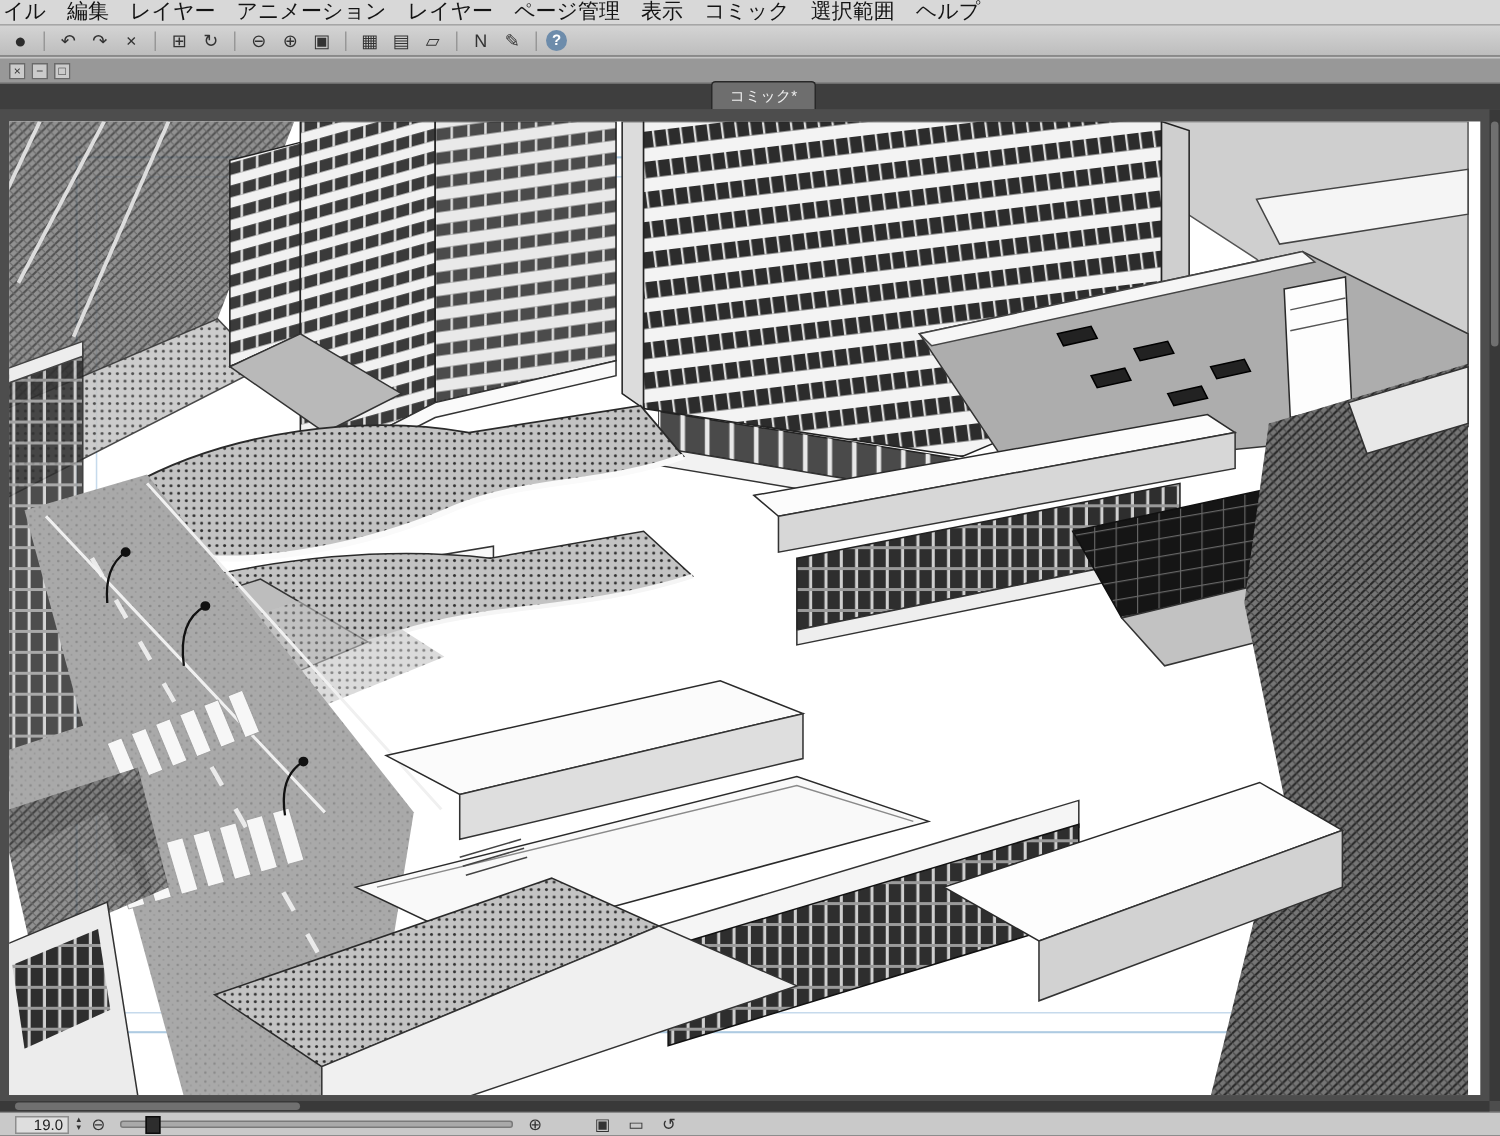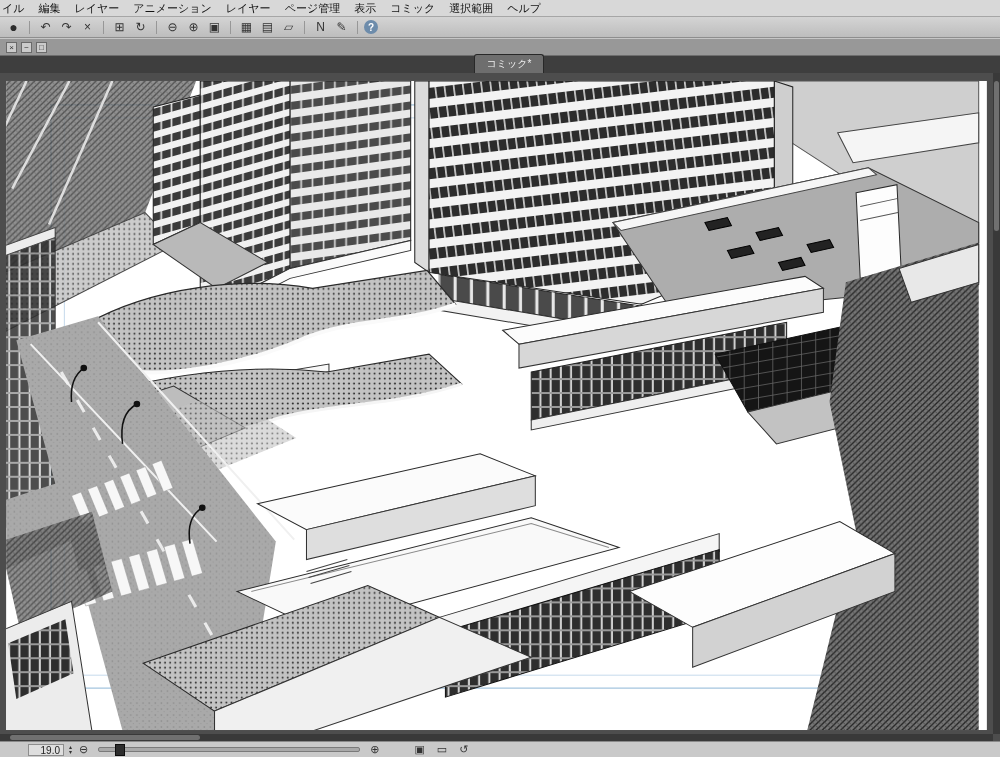--- a/index.html
+++ b/index.html
@@ -1,21 +1,21 @@
 <!DOCTYPE html>
 <html><head>
 <meta charset="utf-8">
 <style>
   * { box-sizing: border-box; margin: 0; padding: 0; }
   html,body { width:1000px; height:757px; overflow:hidden;
     font-family:"Liberation Sans", sans-serif; background:#4d4d4d; }
 
   
   .menubar { height:17px; background:#d8d8d8; border-bottom:1px solid #a6a6a6;
-    display:flex; align-items:center; font-size:11px; color:#141414; }
+    display:flex; align-items:center; font-size:14px; color:#141414; }
   .menu-item { padding:0 7px; white-space:nowrap; cursor:default; }
   .menu-item:first-child { padding-left:2px; }
 
   
   .toolbar { height:21px; background:linear-gradient(#d4d4d4,#bdbdbd);
     border-bottom:1px solid #8e8e8e; display:flex; align-items:center;
     padding:0 4px; gap:2px; }
   .tbtn { min-width:19px; height:17px; display:flex; align-items:center;
     justify-content:center; font-size:12px; color:#333; border-radius:2px; }
   .tbtn.logo { color:#2c2c2c; font-size:14px; }
@@ -50,21 +50,21 @@
   .vscroll .thumb { position:absolute; left:1px; top:8px; width:5px;
     height:150px; background:#707070; border-radius:3px; }
   .hscroll { position:absolute; left:0; bottom:0; width:993px; height:7px;
     background:#393939; }
   .hscroll .thumb { position:absolute; top:1px; left:10px; width:190px;
     height:5px; background:#707070; border-radius:3px; }
 
   
   .statusbar { height:16px; background:#c9c9c9; border-top:1px solid #8a8a8a;
     display:flex; align-items:center; font-size:10px; color:#222;
-    padding-left:28px; gap:5px; }
+    padding-left:10px; gap:5px; }
   .zoom-box { width:36px; background:#dedede; border:1px solid #8d8d8d;
     text-align:right; padding:0 3px; height:12px; line-height:11px; }
   .stepper { display:flex; flex-direction:column; font-size:6px;
     line-height:5px; color:#333; }
   .sbtn { font-size:11px; color:#333; padding:0 2px; }
   .slider { position:relative; width:262px; height:5px; background:#a9a9a9;
     border:1px solid #7a7a7a; border-radius:2px; margin:0 3px; }
   .slider .handle { position:absolute; left:16px; top:-4px; width:10px;
     height:12px; background:#2d2d2d; border:1px solid #0d0d0d; }
   .view-icons { display:flex; gap:8px; margin-left:26px; }

